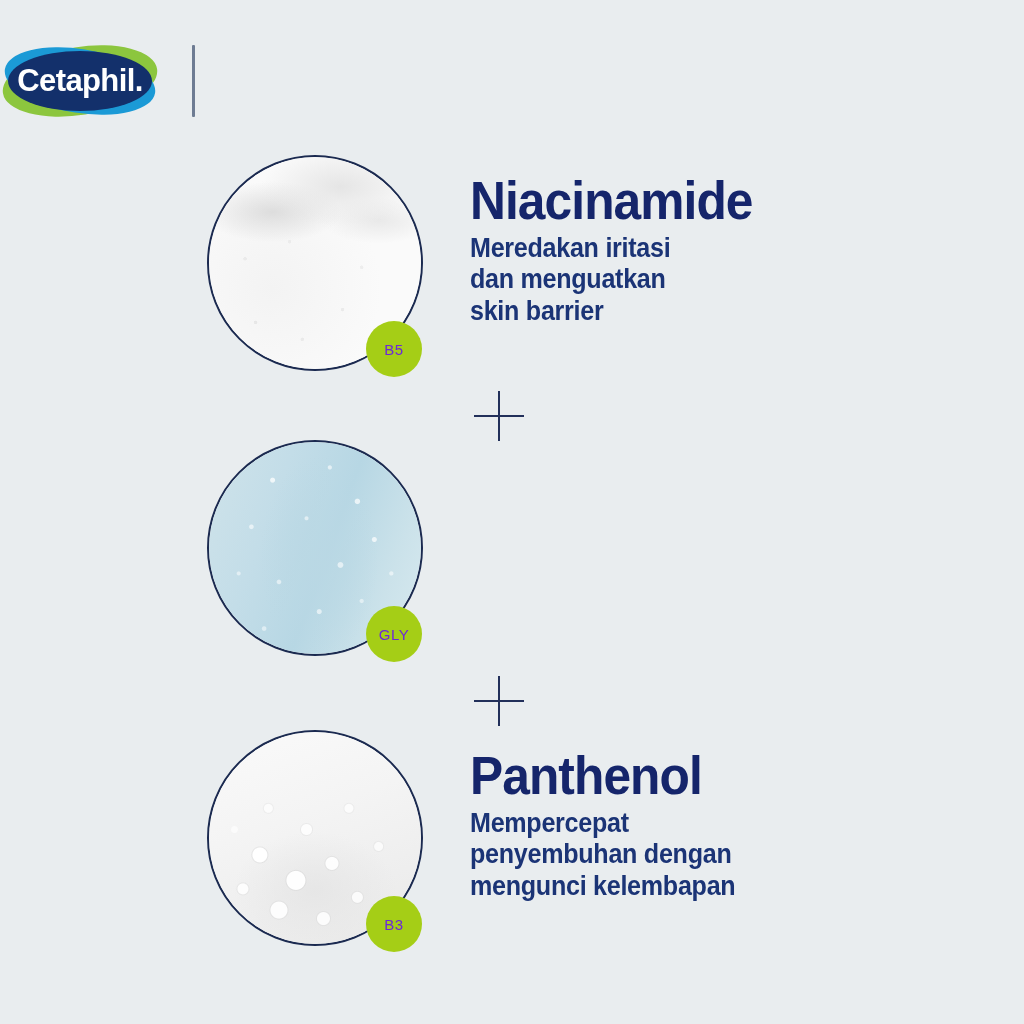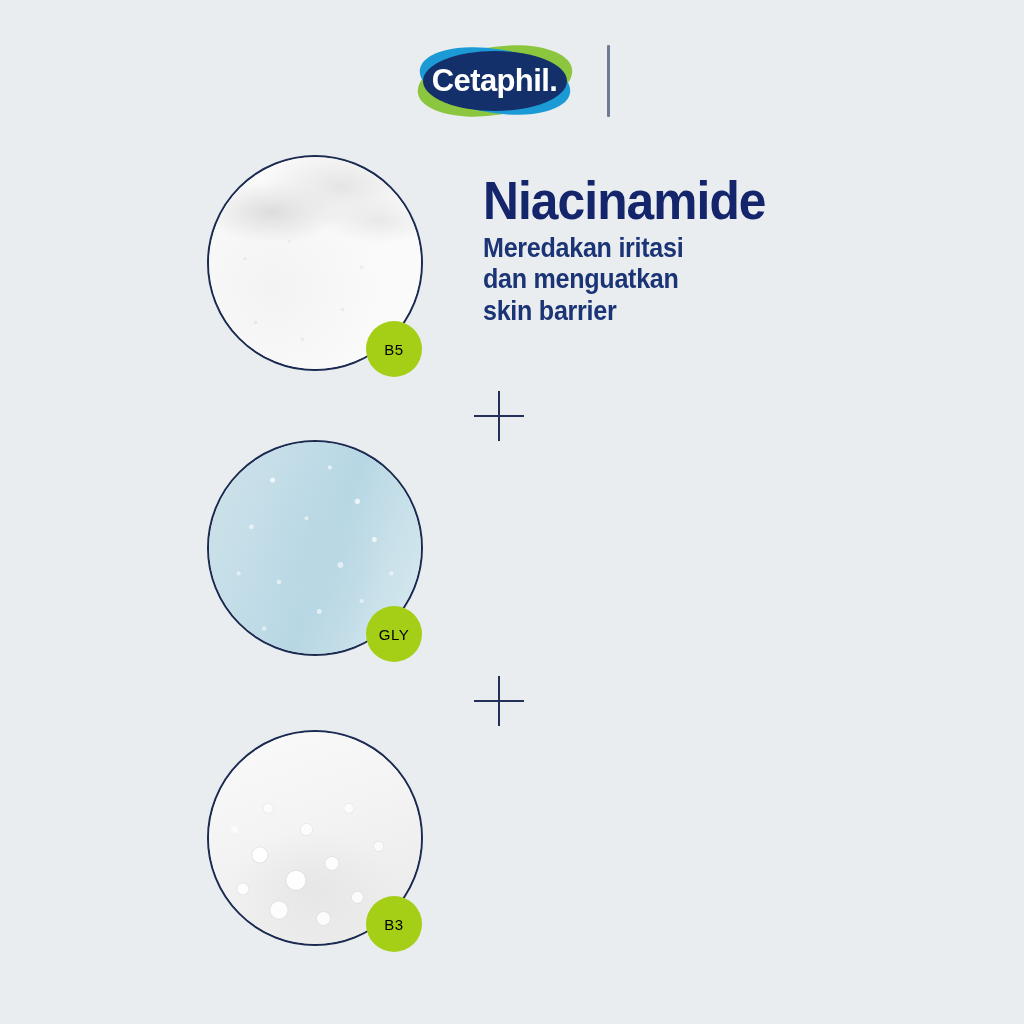--- a/index.html
+++ b/index.html
@@ -17,21 +17,21 @@
 
   
   .header {
     position: absolute;
     top: 38px;
     left: 0;
     width: 1024px;
     height: 86px;
     display: flex;
     align-items: center;
-    justify-content: center;
+    justify-content: flex-start;
   }
   .logo-wrap {
     position: relative;
     width: 160px;
     height: 82px;
   }
   .logo-svg { display: block; }
   .logo-text {
     position: absolute;
     left: 0; top: 0;
@@ -163,35 +163,34 @@
   
   .badge {
     position: absolute;
     width: 56px;
     height: 56px;
     border-radius: 50%;
     background: #a5ce16;
     display: flex;
     align-items: center;
     justify-content: center;
-    color: #000000;
+    color: #6d28d9;
     font-size: 15px;
     font-weight: normal;
     letter-spacing: 0.5px;
     left: 366px;
     top: 166px;
   }
 
   
   .text-block {
     position: absolute;
     left: 470px;
     top: 18px;
     width: 470px;
-    margin-left: 13px;
   }
   .ingredient-title {
     color: #15256b;
     font-size: 54px;
     font-weight: bold;
     line-height: 1.0;
     letter-spacing: -1px;
     transform: scaleX(0.92);
     transform-origin: left center;
     white-space: nowrap;
@@ -276,13 +275,21 @@
 <div class="plus" id="plus-1">
   <span class="h"></span>
   <span class="v"></span>
 </div>
 
 <div class="row" id="row-2">
   <div class="swatch">
     <div class="swatch-inner tex-foam"></div>
   </div>
   <div class="badge">B3</div>
+  <div class="text-block">
+    <div class="ingredient-title">Panthenol</div>
+    <div class="ingredient-desc">
+      <span class="desc-line">Mempercepat</span>
+      <span class="desc-line">penyembuhan dengan</span>
+      <span class="desc-line">mengunci kelembapan</span>
+    </div>
+  </div>
 </div>
 
 </body></html>

